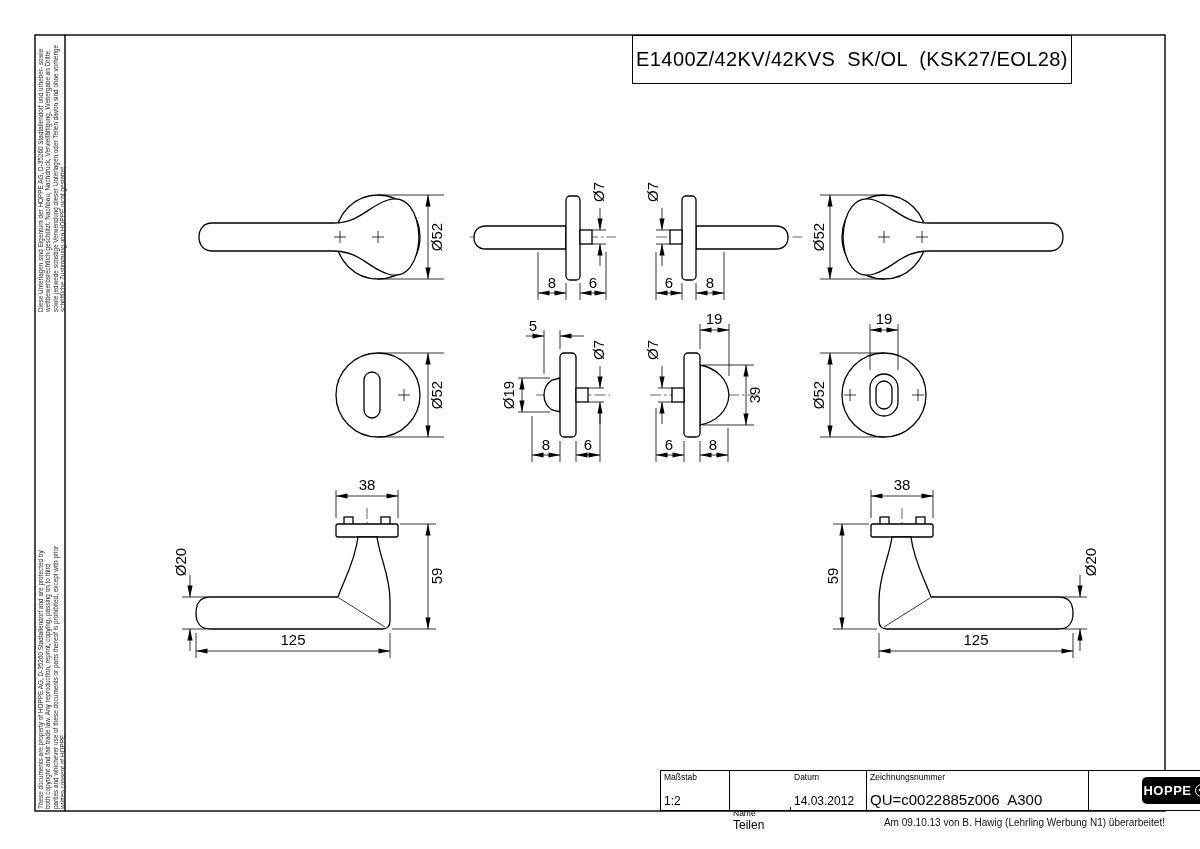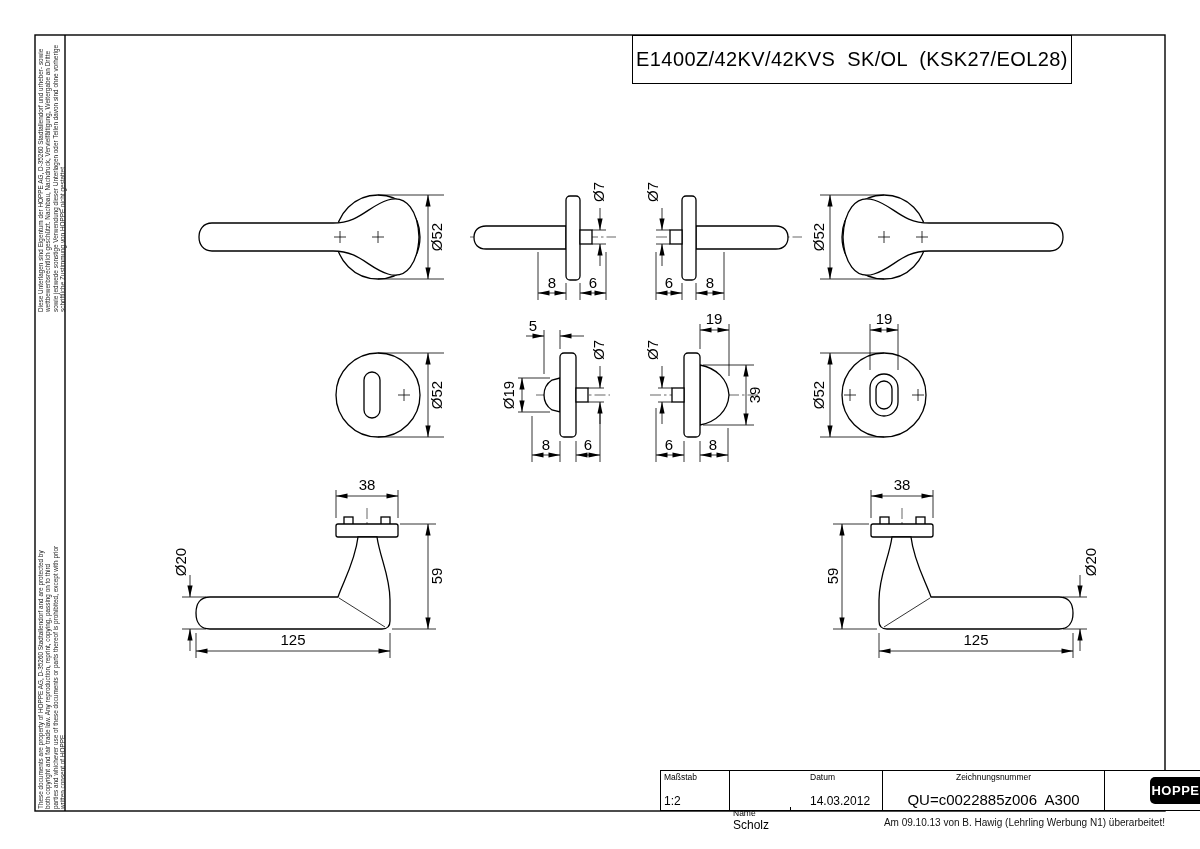--- a/index.html
+++ b/index.html
@@ -22,21 +22,21 @@
   .legal{position:absolute;color:#222;font-size:6.4px;line-height:1.15;
     writing-mode:vertical-rl;transform:rotate(180deg);}
   .legal-de{left:37px;top:40px;width:27px;height:272px;}
   .legal-en{left:37px;top:543px;width:27px;height:266px;}
 
   .info-table{position:absolute;left:660px;top:770px;width:603px;height:41px;
     box-sizing:border-box;border:1.4px solid #000;background:#fff;display:flex;}
   .cell{box-sizing:border-box;border-right:1px solid #000;display:flex;
     flex-direction:column;padding:1px 3px 2px 3px;}
   .cell:last-child{border-right:none;}
-  .c1{width:69px;} .c2{width:61px;margin-top:36px;} .c3{width:76px;margin-left:16px;} .c4{width:222px;text-align:center;} .c5{flex:1;}
+  .c1{width:69px;} .c2{width:61px;margin-top:36px;} .c3{width:76px;} .c4{width:222px;} .c5{flex:1;}
   .hd{font-size:8.5px;}
   .val{font-size:12px;margin-top:auto;}
   .val.center{text-align:left;}
   .val.big{font-size:15px;white-space:pre;}
   .logo-cell{align-items:center;justify-content:center;padding:2px;}
   .hoppe-logo{margin-top:0;width:68px;height:27px;background:#000;border-radius:5px;
     display:flex;align-items:center;justify-content:center;gap:3px;}
   .logo-text{color:#fff;font-weight:bold;font-size:13px;letter-spacing:.5px;}
   .logo-mark{width:11px;height:11px;border:1.5px solid #fff;border-radius:50%;
     position:relative;display:inline-block;}
@@ -226,21 +226,21 @@
 <div class="legal legal-de">Diese Unterlagen sind Eigentum der HOPPE AG, D-35260 Stadtallendorf und urheber- sowie wettbewerbsrechtlich geschützt. Nachbau, Nachdruck, Vervielfältigung, Weitergabe an Dritte sowie jedwede sonstige Verwendung dieser Unterlagen oder Teilen davon sind ohne vorherige schriftliche Zustimmung von HOPPE nicht gestattet</div>
 <div class="legal legal-en">These documents are property of HOPPE AG, D-35260 Stadtallendorf and are protected by both copyright and fair trade law. Any reproduction, reprint, copying, passing on to third parties and whichever use of these documents or parts thereof is prohibited, except with prior written consent of HOPPE</div>
 
 <div class="info-table">
   <div class="cell c1">
     <div class="hd">Maßstab</div>
     <div class="val center">1:2</div>
   </div>
   <div class="cell c2">
     <div class="hd">Name</div>
-    <div class="val">Scholz</div>
+    <div class="val">Teilen</div>
   </div>
   <div class="cell c3">
     <div class="hd">Datum</div>
     <div class="val">14.03.2012</div>
   </div>
   <div class="cell c4">
     <div class="hd">Zeichnungsnummer</div>
     <div class="val big">QU=c0022885z006  A300</div>
   </div>
   <div class="cell c5 logo-cell">

